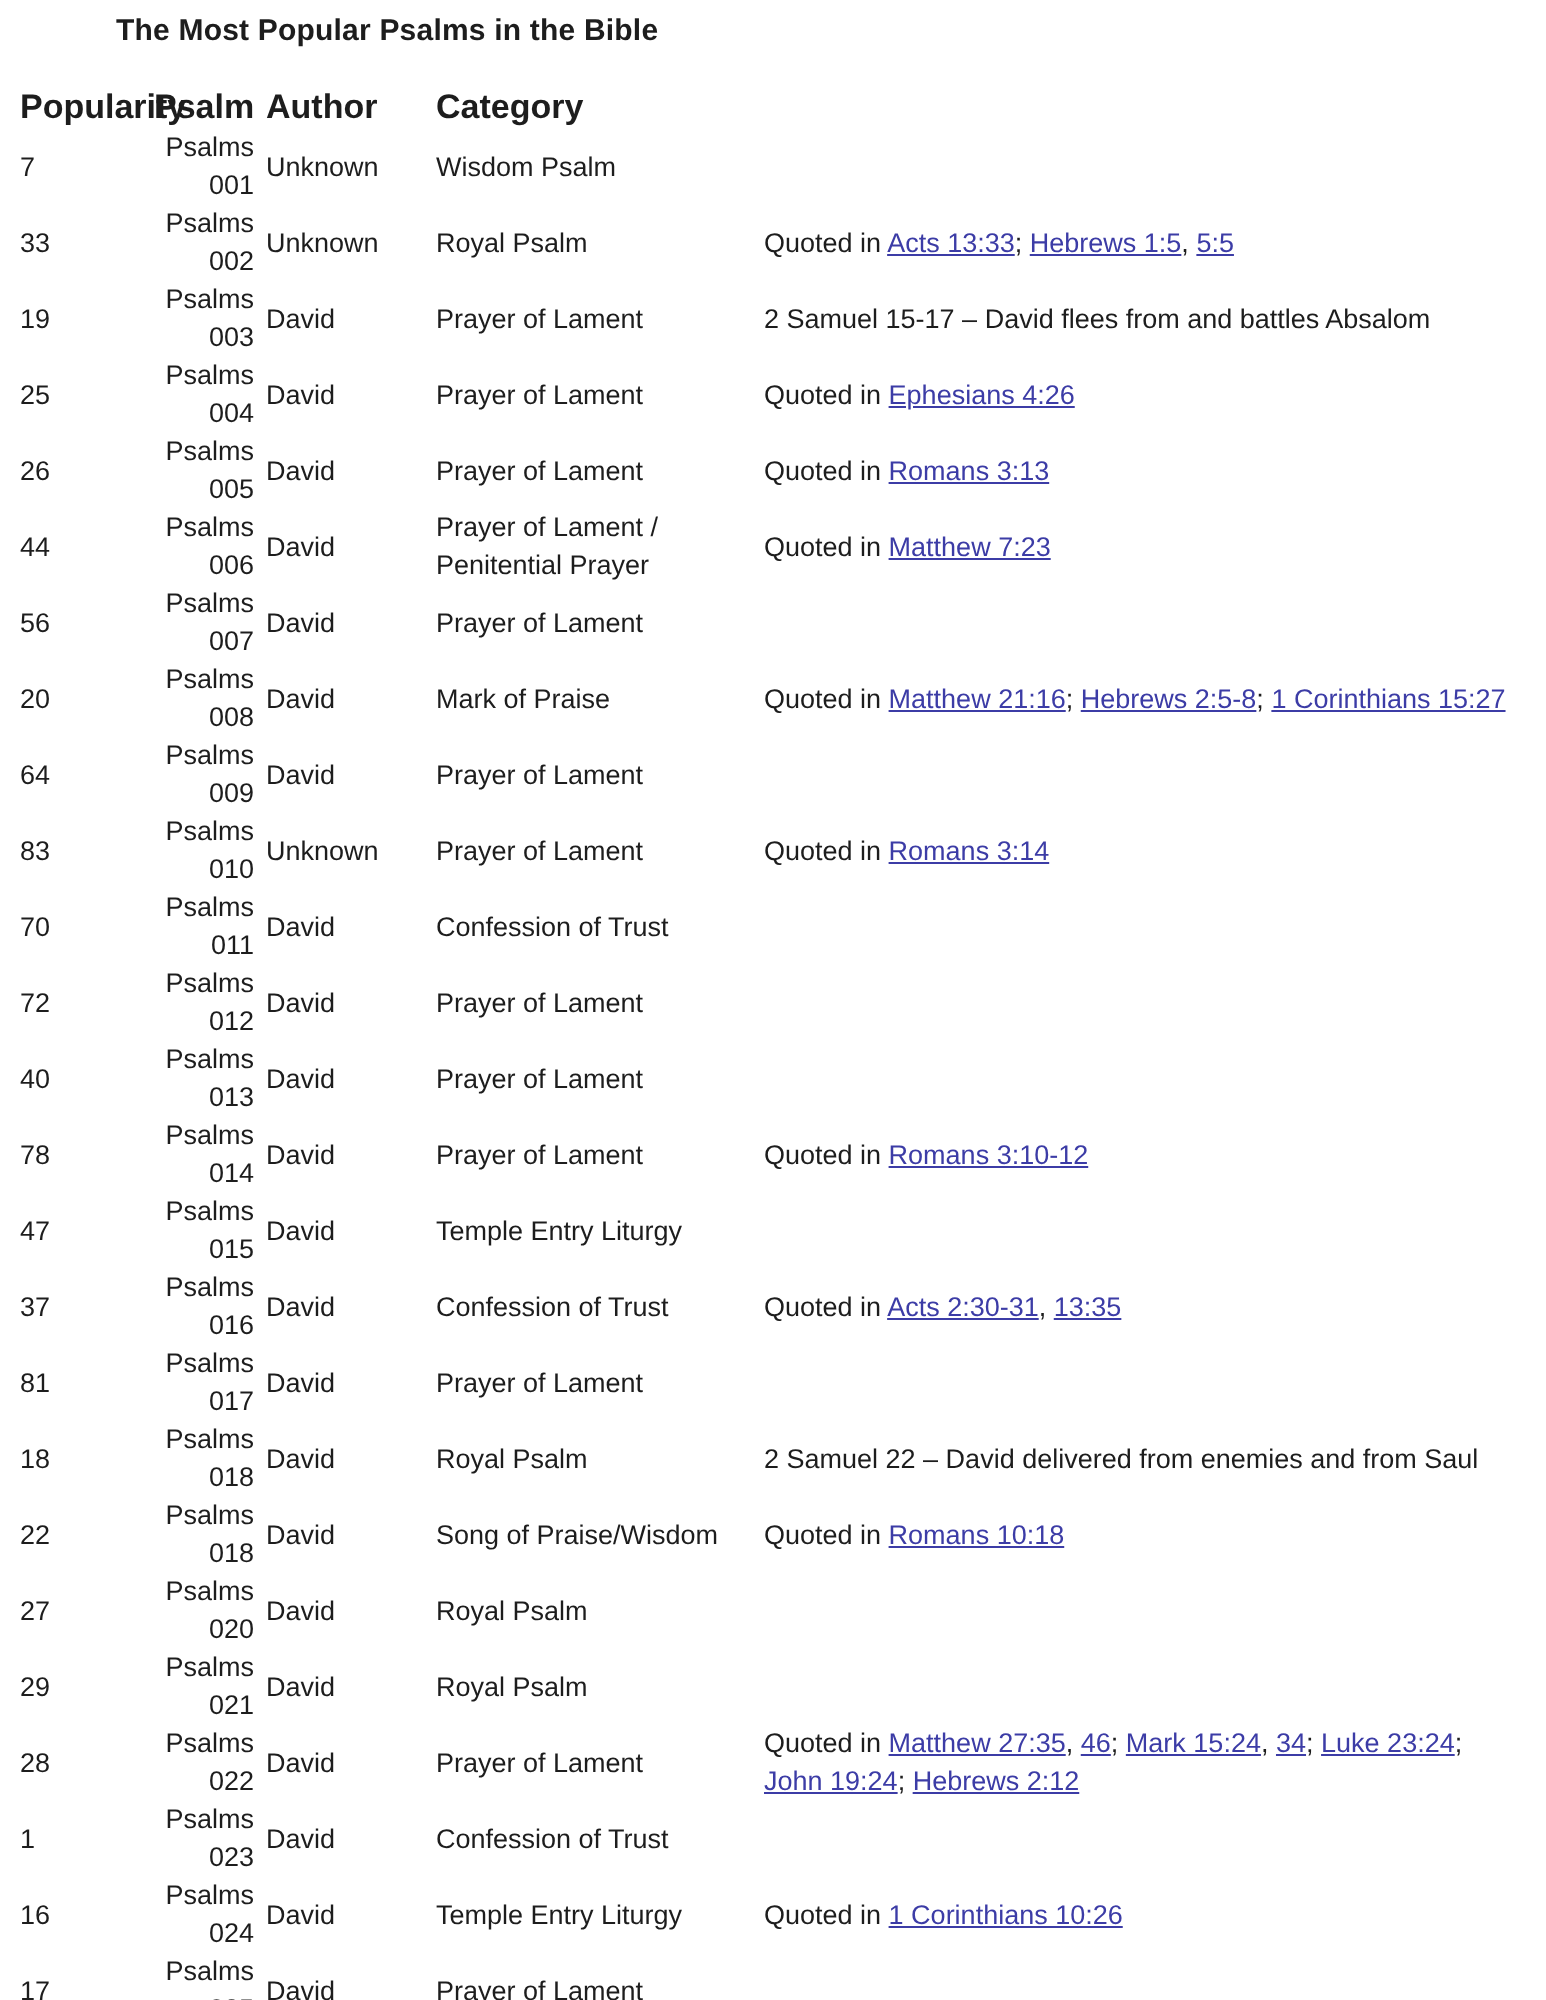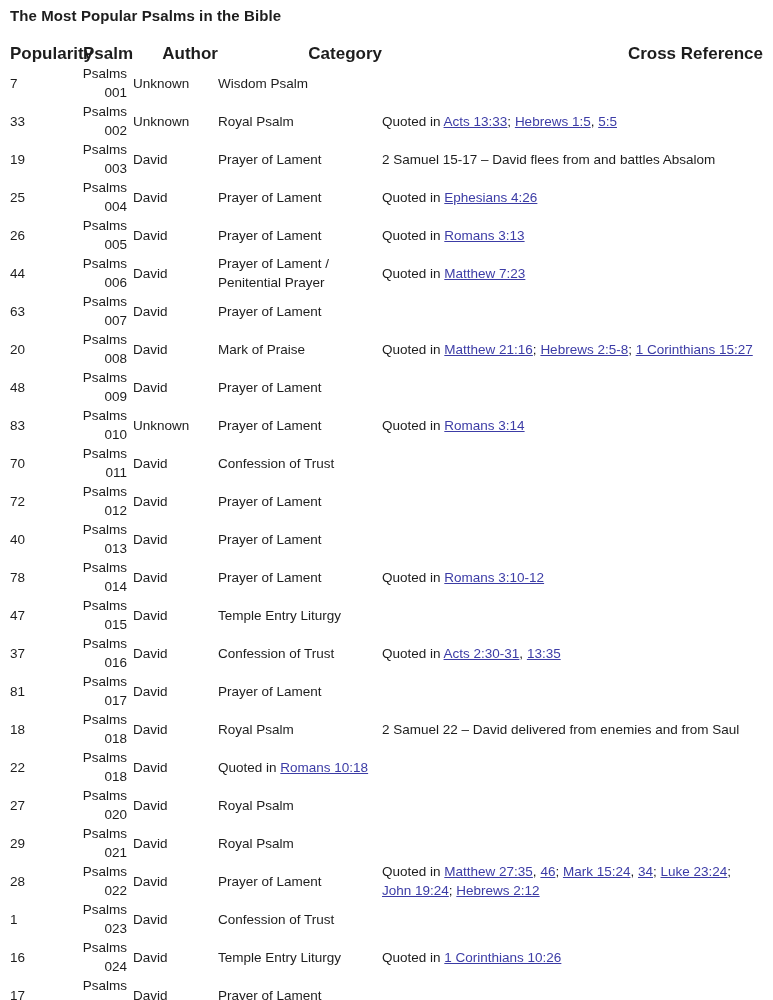--- a/index.html
+++ b/index.html
@@ -7,29 +7,30 @@
     width: 773px; height: 1000px; overflow: hidden;
     background: #ffffff;
     font-family: "Liberation Sans", "DejaVu Sans", sans-serif;
     color: var(--text-color, #1d1d1d);
     -webkit-font-smoothing: antialiased;
   }
   .doc { padding: 6px 10px 0 10px; }
   .title {
     font-size: 15px; font-weight: bold; line-height: 20px;
     letter-spacing: 0.1px;
+    margin-left: 48px;
   }
   .table { margin-top: 18px; }
   .hrow, .row {
     display: grid;
     grid-template-columns: 67px 56px 85px 164px 381px;
     align-items: center;
   }
   .hrow { min-height: 20px; font-weight: bold; font-size: 17px; }
-  .hrow .hcell { line-height: 18px; text-align: right; }
+  .hrow .hcell { line-height: 18px; text-align: left; }
   .hrow .hcell.first { text-align: left; }
   .row { min-height: 38px; font-size: 13.5px; }
   .cell { line-height: 19px; padding-right: 8px; }
   .cell.num { padding-right: 2px; }
   .cell.psalm { padding-right: 6px; text-align: right; }
   .cell.xref { padding-right: 0; }
   a.link, a.link:visited {
     color: var(--link-color, #3c3ca6);
     text-decoration: underline;
     cursor: pointer;
@@ -40,21 +41,20 @@
 
 <div class="doc">
   <div class="title">The Most Popular Psalms in the Bible</div>
 
   <div class="table">
     <div class="hrow">
       <div class="hcell first">Popularity</div>
       <div class="hcell">Psalm</div>
       <div class="hcell">Author</div>
       <div class="hcell">Category</div>
-      <div class="hcell">Cross Reference</div>
     </div>
     <div>
   <div class="row">
     <div class="cell num">7</div>
     <div class="cell psalm">Psalms 001</div>
     <div class="cell">Unknown</div>
     <div class="cell">Wisdom Psalm</div>
     <div class="cell xref"></div>
   </div>
 
@@ -92,37 +92,37 @@
 
   <div class="row">
     <div class="cell num">44</div>
     <div class="cell psalm">Psalms 006</div>
     <div class="cell">David</div>
     <div class="cell">Prayer of Lament / Penitential Prayer</div>
     <div class="cell xref"><span>Quoted in </span><a href="#" class="link">Matthew 7:23</a></div>
   </div>
 
   <div class="row">
-    <div class="cell num">63</div>
+    <div class="cell num">56</div>
     <div class="cell psalm">Psalms 007</div>
     <div class="cell">David</div>
     <div class="cell">Prayer of Lament</div>
     <div class="cell xref"></div>
   </div>
 
   <div class="row">
     <div class="cell num">20</div>
     <div class="cell psalm">Psalms 008</div>
     <div class="cell">David</div>
     <div class="cell">Mark of Praise</div>
     <div class="cell xref"><span>Quoted in </span><a href="#" class="link">Matthew 21:16</a><span>; </span><a href="#" class="link">Hebrews 2:5-8</a><span>; </span><a href="#" class="link">1 Corinthians 15:27</a></div>
   </div>
 
   <div class="row">
-    <div class="cell num">48</div>
+    <div class="cell num">64</div>
     <div class="cell psalm">Psalms 009</div>
     <div class="cell">David</div>
     <div class="cell">Prayer of Lament</div>
     <div class="cell xref"></div>
   </div>
 
   <div class="row">
     <div class="cell num">83</div>
     <div class="cell psalm">Psalms 010</div>
     <div class="cell">Unknown</div>
@@ -191,20 +191,21 @@
     <div class="cell psalm">Psalms 018</div>
     <div class="cell">David</div>
     <div class="cell">Royal Psalm</div>
     <div class="cell xref"><span>2 Samuel 22 – David delivered from enemies and from Saul</span></div>
   </div>
 
   <div class="row">
     <div class="cell num">22</div>
     <div class="cell psalm">Psalms 018</div>
     <div class="cell">David</div>
+    <div class="cell">Song of Praise/Wisdom</div>
     <div class="cell xref"><span>Quoted in </span><a href="#" class="link">Romans 10:18</a></div>
   </div>
 
   <div class="row">
     <div class="cell num">27</div>
     <div class="cell psalm">Psalms 020</div>
     <div class="cell">David</div>
     <div class="cell">Royal Psalm</div>
     <div class="cell xref"></div>
   </div>

